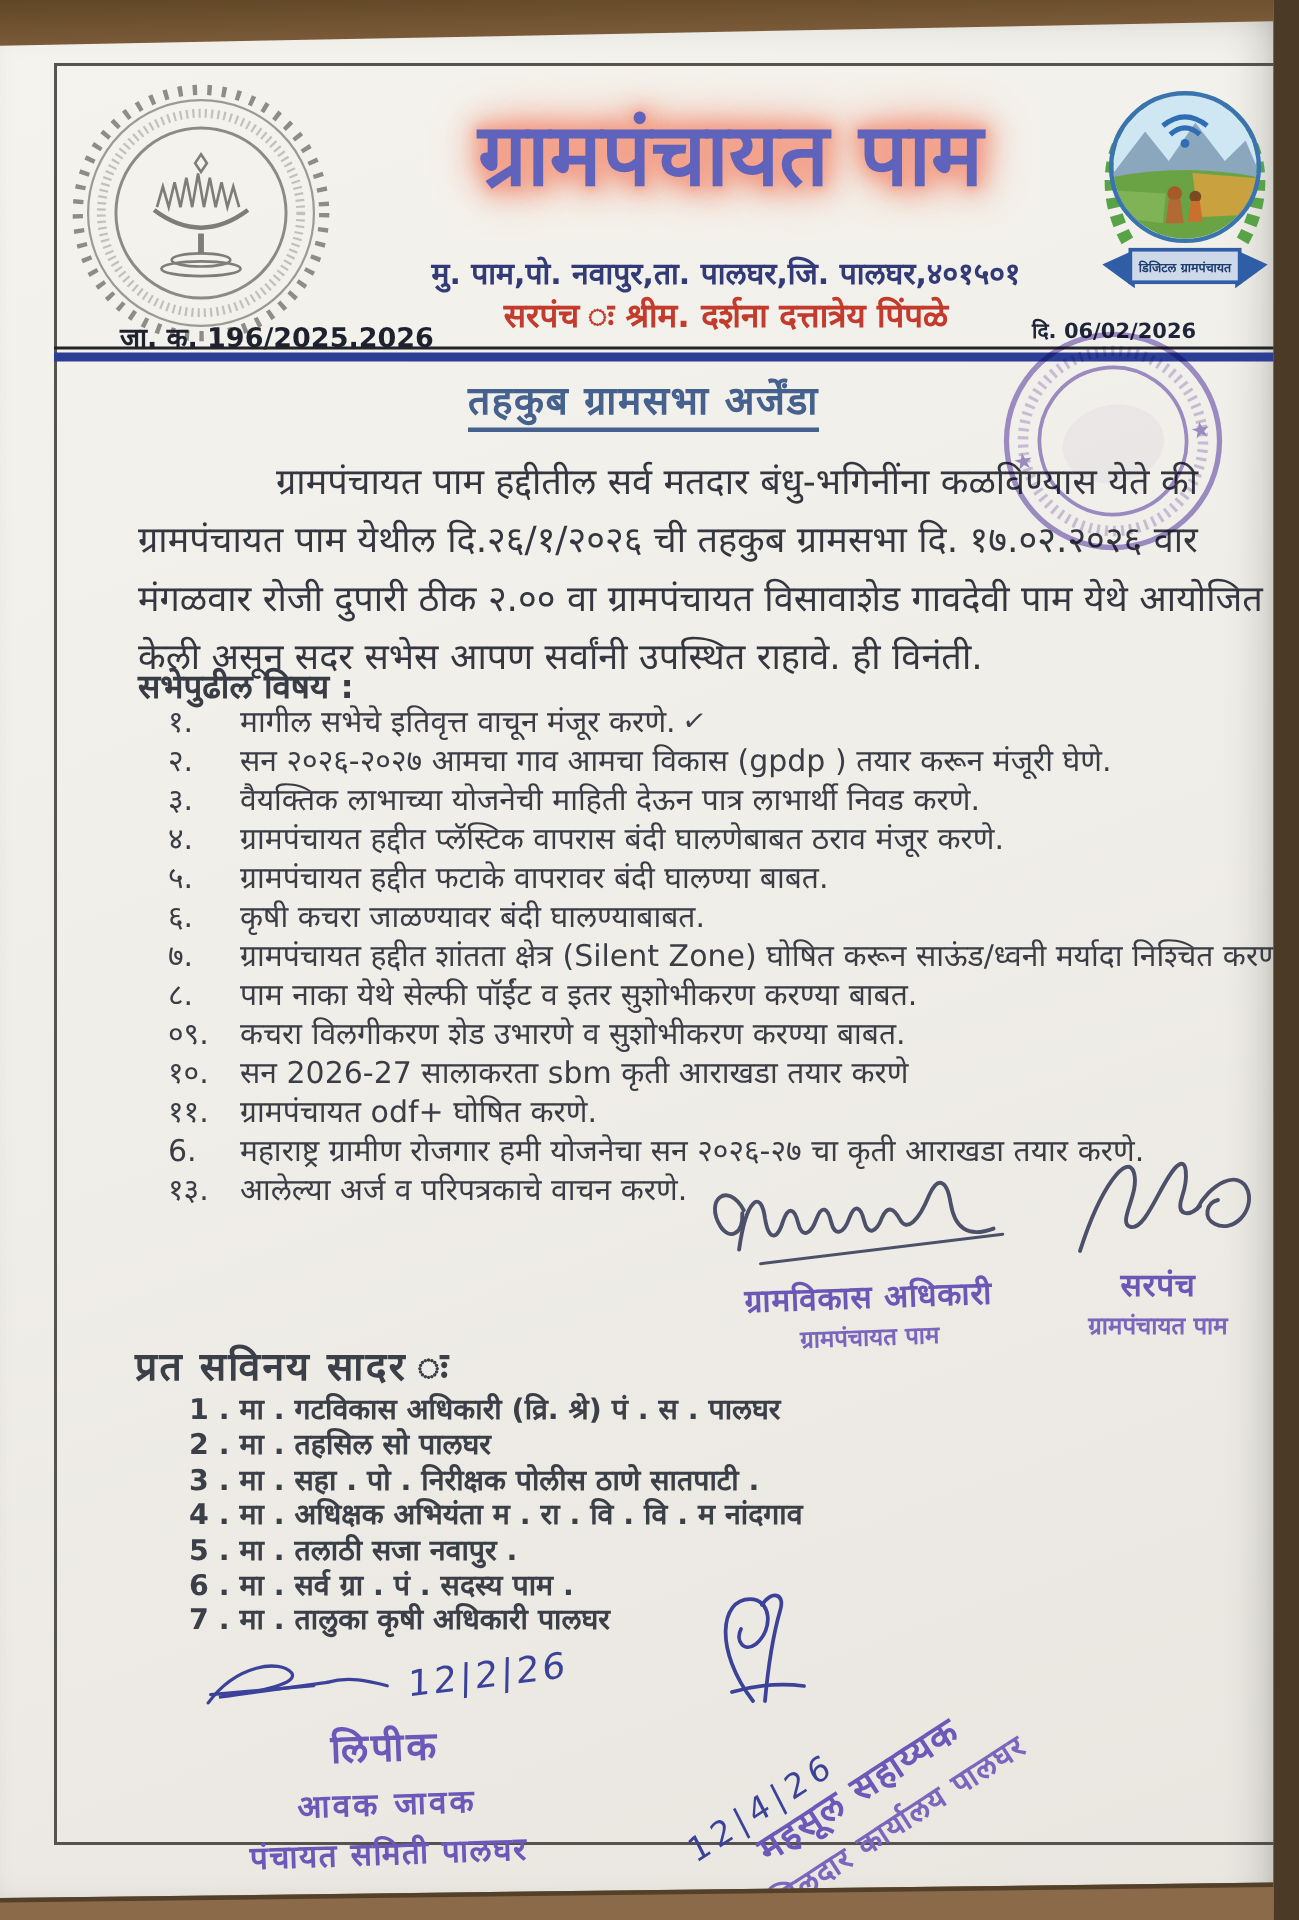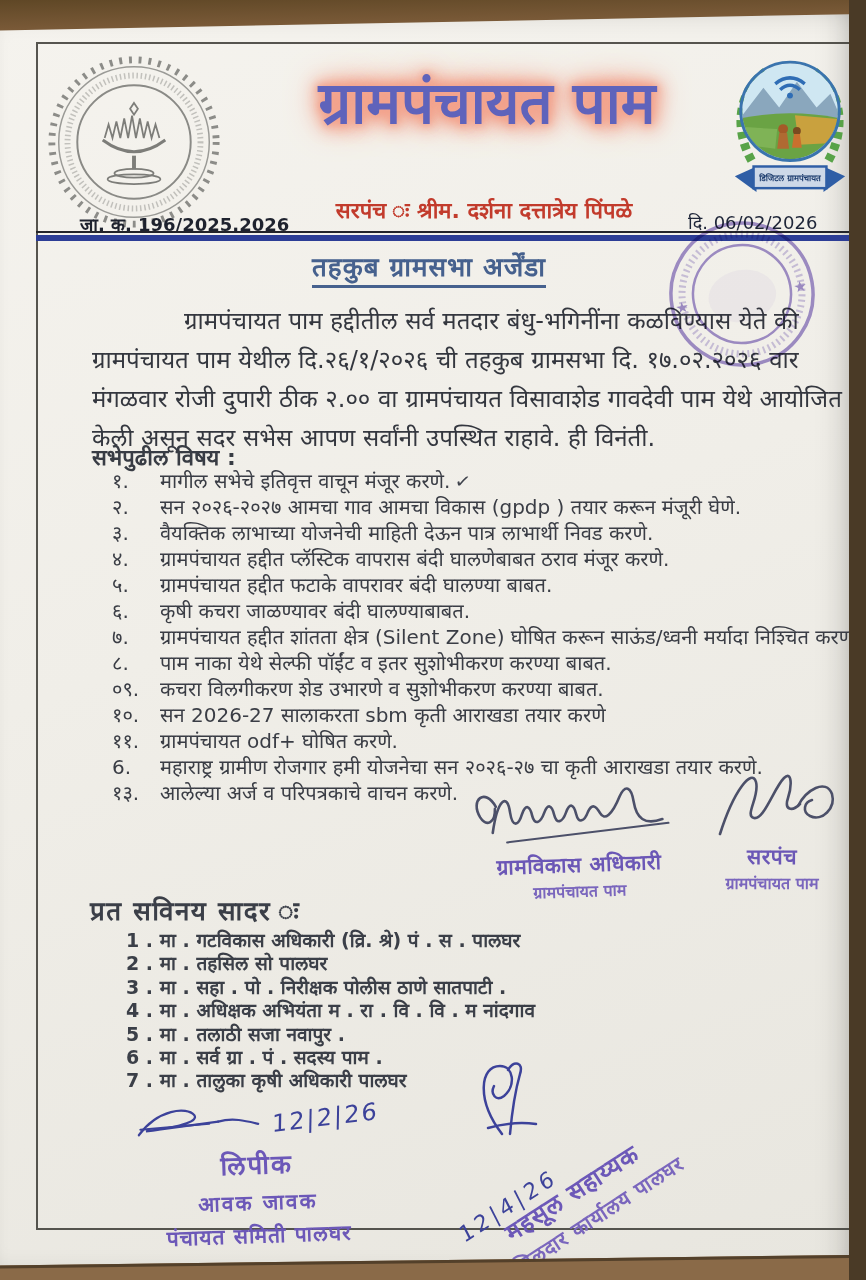--- a/index.html
+++ b/index.html
@@ -27,21 +27,21 @@
   
   .gp-title{left:238px;top:44px;width:498px;height:122px;line-height:118px;text-align:center;
     font-size:58px;font-weight:bold;color:#5f63bb;white-space:nowrap;
     text-shadow:0 0 6px #f4a58f,0 0 12px #f3a08a,0 0 22px #f29a80,0 0 34px #f0937a,2px 3px 18px #f0937a;}
   .addr{left:186px;top:168px;width:596px;font-size:20px;font-weight:bold;color:#333a78;white-space:nowrap;}
   .sarp{left:186px;top:194px;width:596px;font-size:22px;font-weight:bold;color:#c23b2c;white-space:nowrap;}
   .outno{left:44px;top:212px;font-size:18px;font-weight:bold;color:#1e222e;white-space:nowrap;margin-left:36px;}
   .emailrow{left:246px;top:212px;width:460px;font-size:19px;font-weight:bold;white-space:nowrap;}
   .email-label{color:#d34436;}
   .email-addr{color:#4b55b8;border-bottom:2px solid #4b55b8;margin-left:8px;}
-  .hdate{left:688px;top:210px;width:166px;font-size:18px;font-weight:normal;color:#1e2538;white-space:nowrap;}
+  .hdate{left:688px;top:210px;width:166px;font-size:14px;font-weight:bold;color:#1e2538;white-space:nowrap;}
   .rule{left:36px;top:231px;width:822px;}
   .rule-thin{border-top:2px solid #23242b;}
   .rule-thick{margin-top:2px;height:6px;background:#2c3d96;}
 
   
   .stamp1{left:664px;top:216px;width:156px;height:156px;z-index:4;opacity:.78;
     mix-blend-mode:multiply;transform:rotate(-10deg);}
 
   
   .ntitle-wrap{left:186px;top:248px;width:486px;text-align:center;}
@@ -128,20 +128,21 @@
     </g>
     <circle cx="65" cy="62" r="50" fill="none" stroke="#3a74ae" stroke-width="3"></circle>
     <g>
       <path d="M31,118 L9,128 L31,144 Z" fill="#2f5ea6"></path>
       <path d="M99,118 L121,128 L99,144 Z" fill="#2f5ea6"></path>
       <rect x="28" y="118" width="74" height="22" fill="#cdd8e8" stroke="#2f5ea6" stroke-width="2.5"></rect>
       <text x="65" y="133" text-anchor="middle" font-size="8.5" font-weight="bold" fill="#1d3c6e">डिजिटल ग्रामपंचायत</text>
     </g>
   </svg>
 
+  <div class="abs addr ctr">मु. पाम,पो. नवापुर,ता. पालघर,जि. पालघर,४०१५०१</div>
   <div class="abs sarp ctr">सरपंच ः श्रीम. दर्शना दत्तात्रेय पिंपळे</div>
   <div class="abs outno">जा. क. 196/2025.2026</div>
   <div class="abs hdate">दि. 06/02/2026</div>
 
   <div class="abs rule">
     <div class="rule-thin"></div>
     <div class="rule-thick"></div>
   </div>
 
   <svg class="abs stamp1" viewBox="0 0 156 156">

